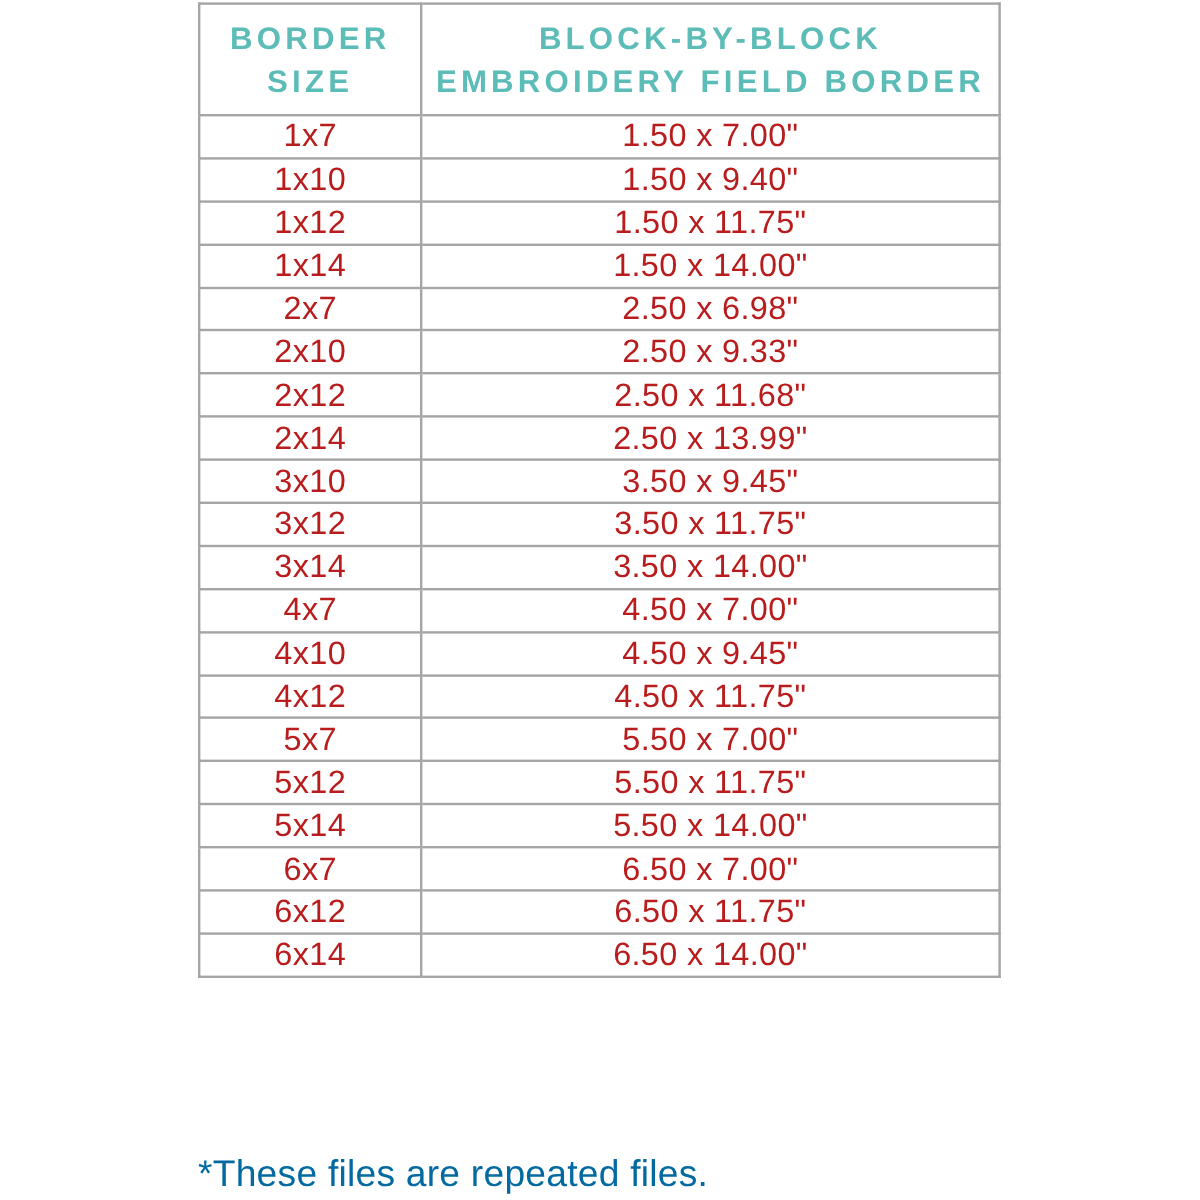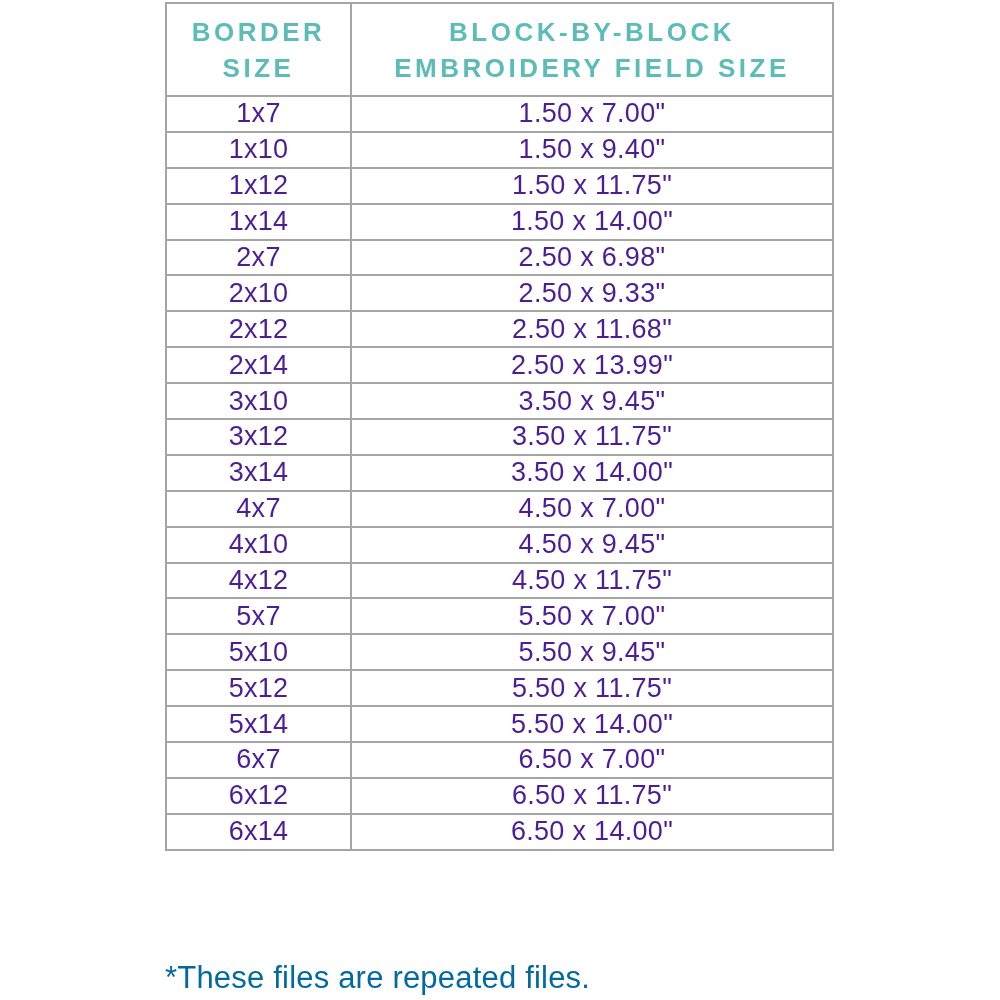--- a/index.html
+++ b/index.html
@@ -36,21 +36,21 @@
   .size-table th {
     height: 91px;
     color: #5cbcb7;
     font-size: 26px;
     font-weight: bold;
     letter-spacing: 3.5px;
     line-height: 36px;
   }
   .size-table td {
     height: 33.9px;
-    color: #4c1d95;
+    color: #b91c1c;
     font-size: 27px;
     font-weight: 500;
     letter-spacing: 0.3px;
     line-height: 1;
   }
   .header-line { display: block; }
   .footnote {
     position: absolute;
     left: 165px;
     top: 960px;
@@ -71,21 +71,21 @@
       <col class="col-field">
     </colgroup>
     <thead>
       <tr>
         <th>
           <span class="header-line">BORDER</span>
           <span class="header-line">SIZE</span>
         </th>
         <th>
           <span class="header-line">BLOCK-BY-BLOCK</span>
-          <span class="header-line">EMBROIDERY FIELD SIZE</span>
+          <span class="header-line">EMBROIDERY FIELD BORDER</span>
         </th>
       </tr>
     </thead>
     <tbody>
     <tr>
       <td>1x7</td>
       <td>1.50 x 7.00"</td>
     </tr>
 
     <tr>
@@ -153,24 +153,20 @@
       <td>4x12</td>
       <td>4.50 x 11.75"</td>
     </tr>
 
 
     <tr>
       <td>5x7</td>
       <td>5.50 x 7.00"</td>
     </tr>
 
-    <tr>
-      <td>5x10</td>
-      <td>5.50 x 9.45"</td>
-    </tr>
 
     <tr>
       <td>5x12</td>
       <td>5.50 x 11.75"</td>
     </tr>
 
     <tr>
       <td>5x14</td>
       <td>5.50 x 14.00"</td>
     </tr>

